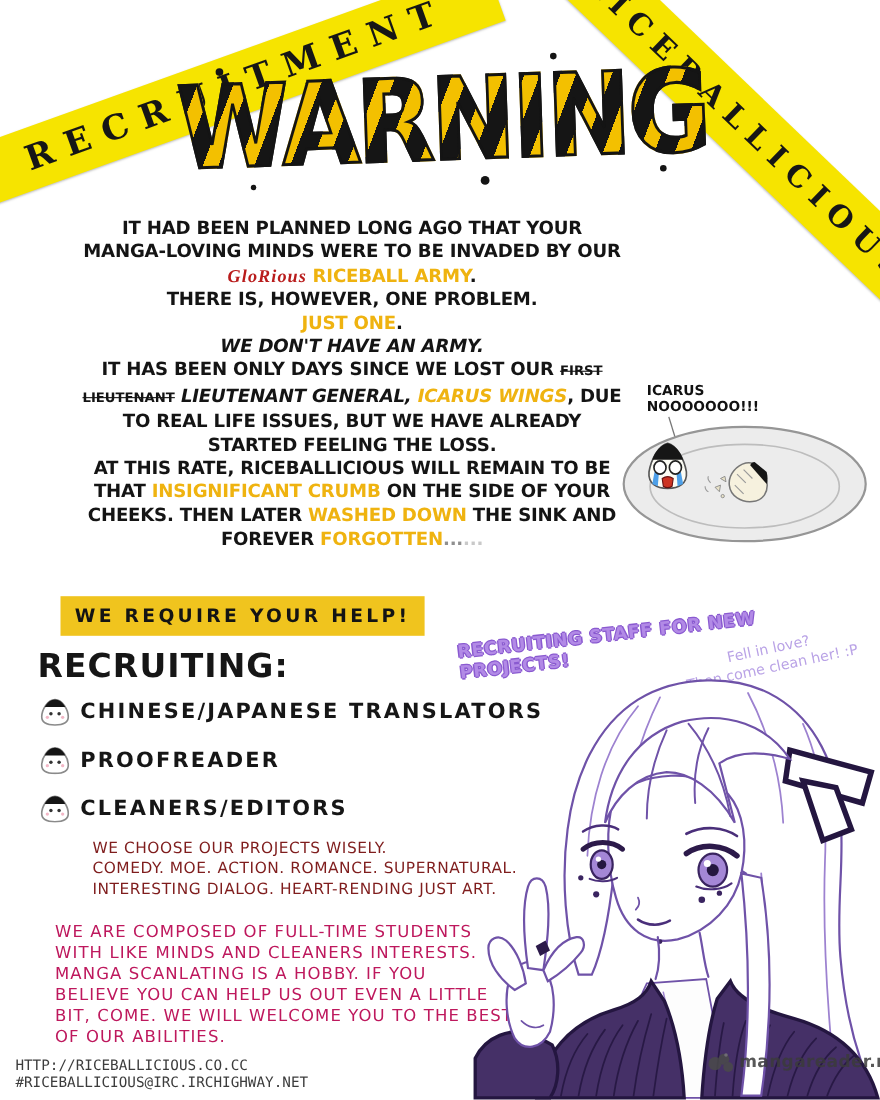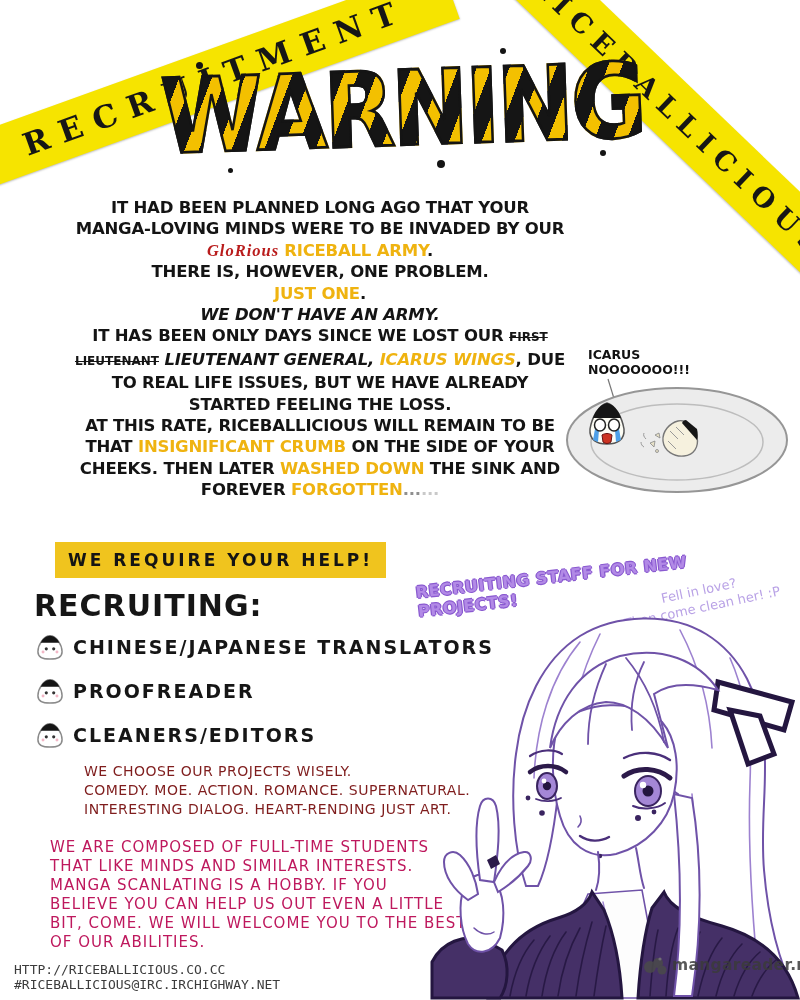--- a/index.html
+++ b/index.html
@@ -188,21 +188,21 @@
       </div>
     </div>
 
   <div class="projects-note" id="projects-note">
       <div>WE CHOOSE OUR PROJECTS WISELY.</div>
       <div>COMEDY. MOE. ACTION. ROMANCE. SUPERNATURAL.</div>
       <div>INTERESTING DIALOG. HEART-RENDING JUST ART.</div>
     </div>
   <div class="about" id="about-block">
       <div>WE ARE COMPOSED OF FULL-TIME STUDENTS</div>
-      <div>THAT LIKE MINDS AND SIMILAR INTERESTS.</div>
+      <div>WITH LIKE MINDS AND CLEANERS INTERESTS.</div>
       <div>MANGA SCANLATING IS A HOBBY. IF YOU</div>
       <div>BELIEVE YOU CAN HELP US OUT EVEN A LITTLE</div>
       <div>BIT, COME. WE WILL WELCOME YOU TO THE BEST</div>
       <div>OF OUR ABILITIES.</div>
     </div>
   <div class="footer">
     <div>HTTP://RICEBALLICIOUS.CO.CC</div>
     <div>#RICEBALLICIOUS@IRC.IRCHIGHWAY.NET</div>
   </div>
 

